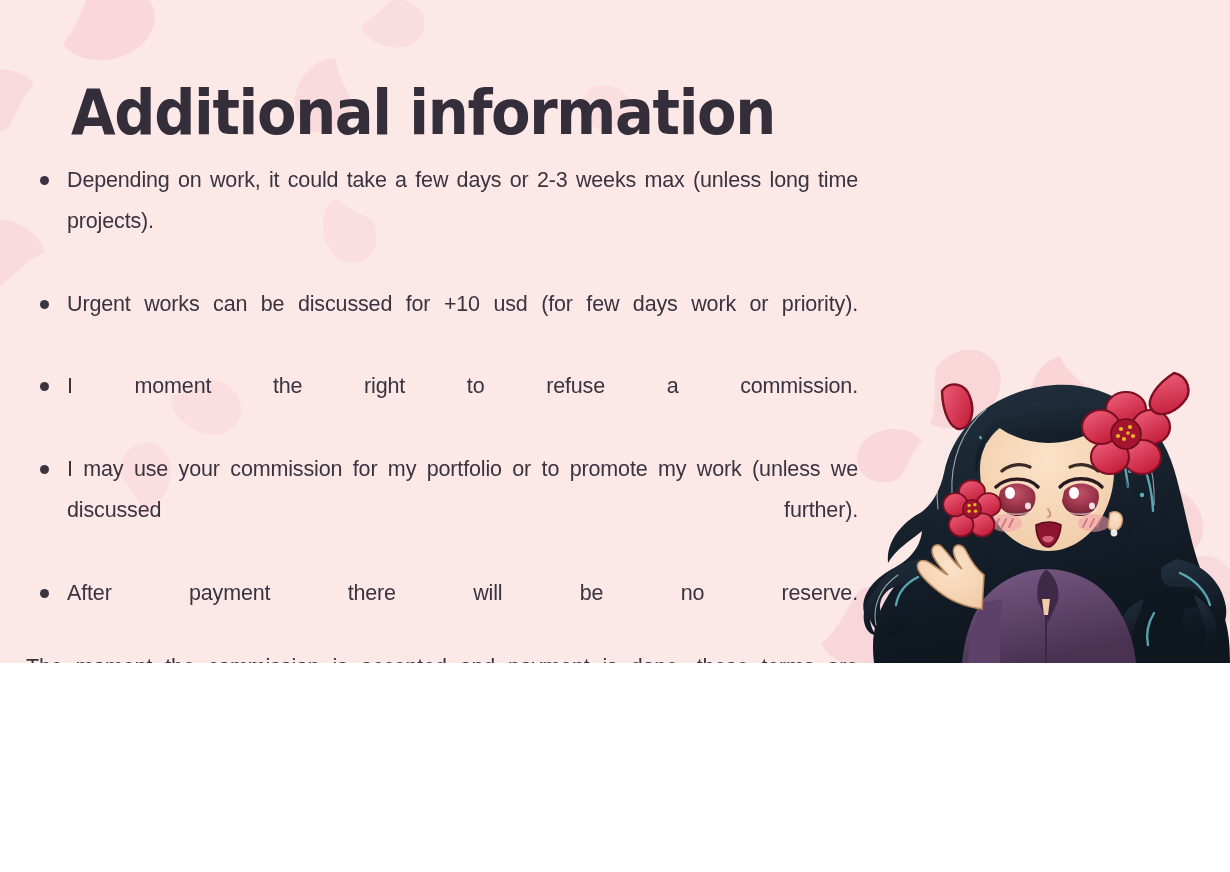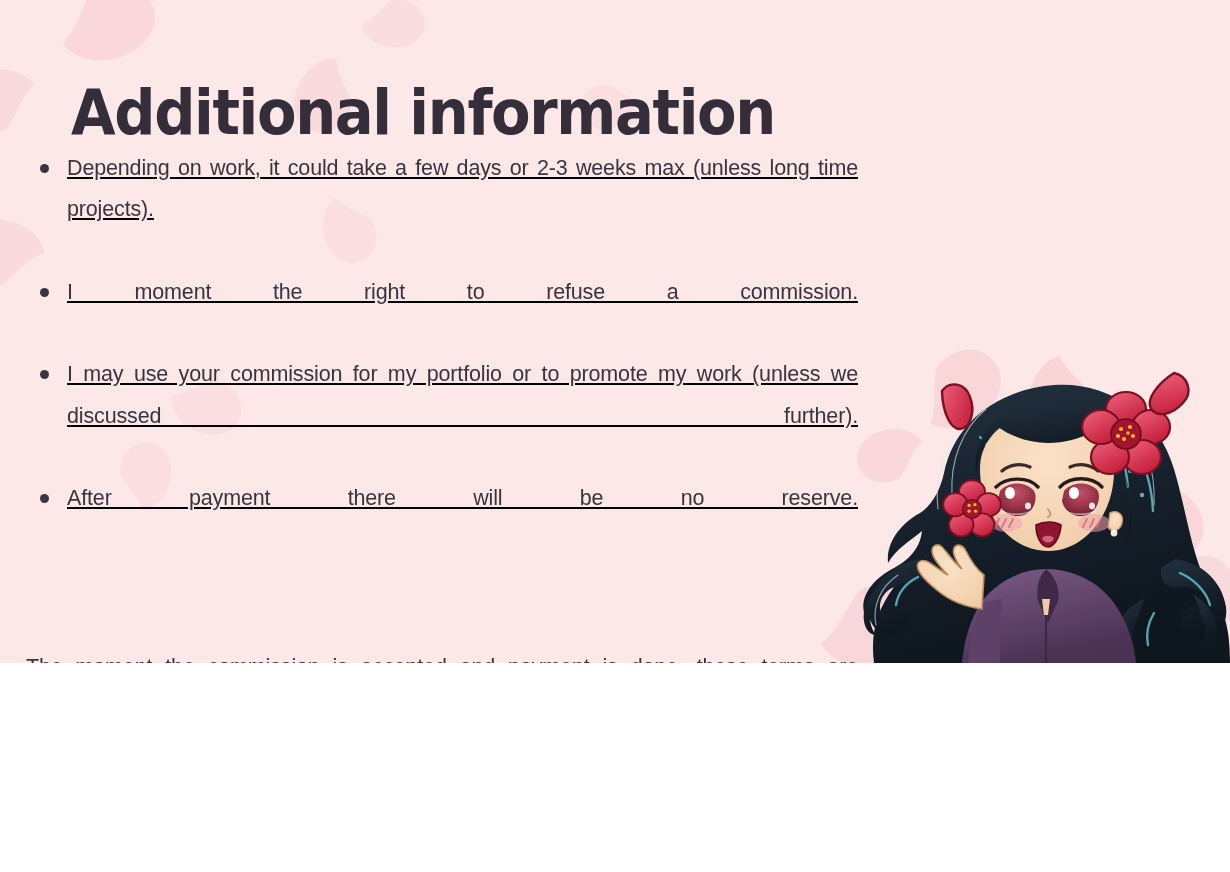--- a/index.html
+++ b/index.html
@@ -41,26 +41,25 @@
     color: #332e3a;
     line-height: 1.05;
     transform: scaleX(0.93);
     transform-origin: 50% 50%;
     white-space: nowrap;
   }
   
   #bullet-list {
     position: absolute;
     left: 26px;
-    top: 148px;
+    top: 160px;
     width: 832px;
     margin: 0;
     padding: 0;
     list-style: none;
-    text-decoration: underline;
   }
   #bullet-list li {
     position: relative;
     padding-left: 41px;
     margin: 0 0 0 0;
     font-family: "Liberation Sans", sans-serif;
     font-size: 21.5px;
     line-height: 41.3px;
     color: #3a3340;
     text-align: justify;
@@ -135,20 +134,21 @@
         <use href="#petal-shape" fill="#f7c9cf" opacity="0.55" transform="translate(1022,520) rotate(165) scale(0.85)"></use>
         <use href="#petal-shape" fill="#f7c9cf" opacity="0.58" transform="translate(860,590) rotate(25) scale(1.25)"></use>
         <use href="#petal-shape" fill="#f7c9cf" opacity="0.45" transform="translate(1180,600) rotate(300) scale(0.9)"></use>
       </g>
   </svg>
 
   <h1 id="title">Additional information</h1>
 
   <ul id="bullet-list">
     <li><span>Depending on work, it could take a few days or 2-3 weeks max (unless long time projects).</span><span class="filler"></span></li>
+    <li><span>Urgent works can be discussed for +10 usd (for few days work or priority).</span><span class="filler"></span></li>
     <li><span>I moment the right to refuse a commission.</span><span class="filler"></span></li>
     <li><span>I may use your commission for my portfolio or to promote my work (unless we discussed further).</span><span class="filler"></span></li>
     <li><span>After payment there will be no reserve.</span><span class="filler"></span></li>
   </ul>
 
   <p id="closing"><span>The moment the commission is accepted and payment is done, these terms are understood as agreed. Nevertheless, the terms can be negotiated before the commission.</span><span class="filler"></span></p>
 
   <svg id="character" viewBox="0 0 372 300" xmlns="http://www.w3.org/2000/svg" aria-hidden="true">
     <defs>
       <linearGradient id="hairGrad" x1="0" y1="0" x2="0.3" y2="1">

